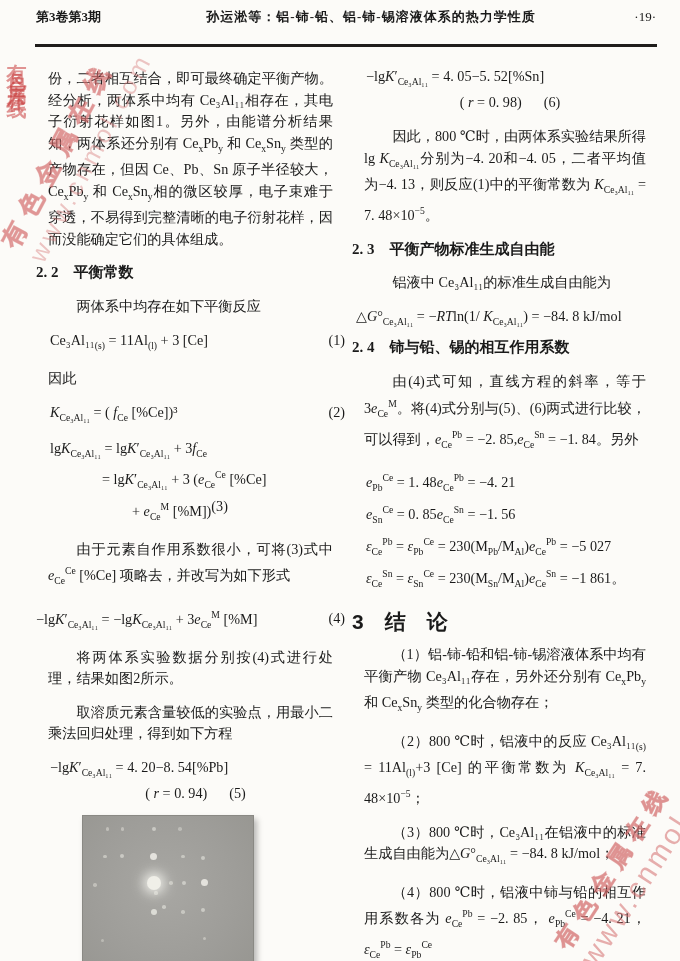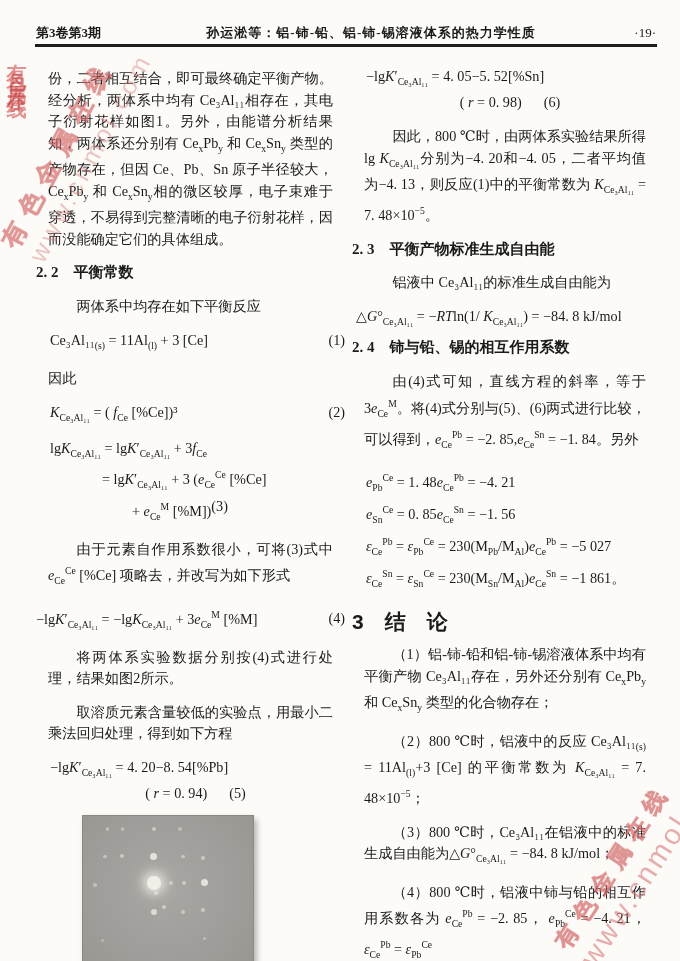--- a/index.html
+++ b/index.html
@@ -1,19 +1,19 @@
 <!DOCTYPE html>
 <html><head>
 <meta charset="utf-8">
 <style>
   html,body{margin:0;padding:0;background:#e9e7e2;}
   .page{position:relative;width:680px;height:961px;margin:0 auto;background:#fcfbf8;
         font-family:"Liberation Serif","DejaVu Serif",serif;color:#1a1a1a;overflow:hidden;}
   
-  .hdr{position:absolute;top:24px;left:36px;width:620px;display:flex;align-items:baseline;font-size:13px;}
+  .hdr{position:absolute;top:8px;left:36px;width:620px;display:flex;align-items:baseline;font-size:13px;}
   .hdr .h-left{font-weight:bold;width:110px;}
   .hdr .h-center{flex:1;text-align:center;font-weight:bold;letter-spacing:1px;}
   .hdr .h-right{width:60px;text-align:right;}
   .rule{position:absolute;top:44px;left:35px;width:622px;height:3px;background:#1f1d1b;}
   
   .col{position:absolute;top:56px;font-size:14.2px;line-height:21.6px;text-align:justify;}
   .col.left{left:36px;width:309px;}
   .col.right{left:352px;width:306px;}
   .p{margin:12px;}
   .ind{text-indent:2em;}

